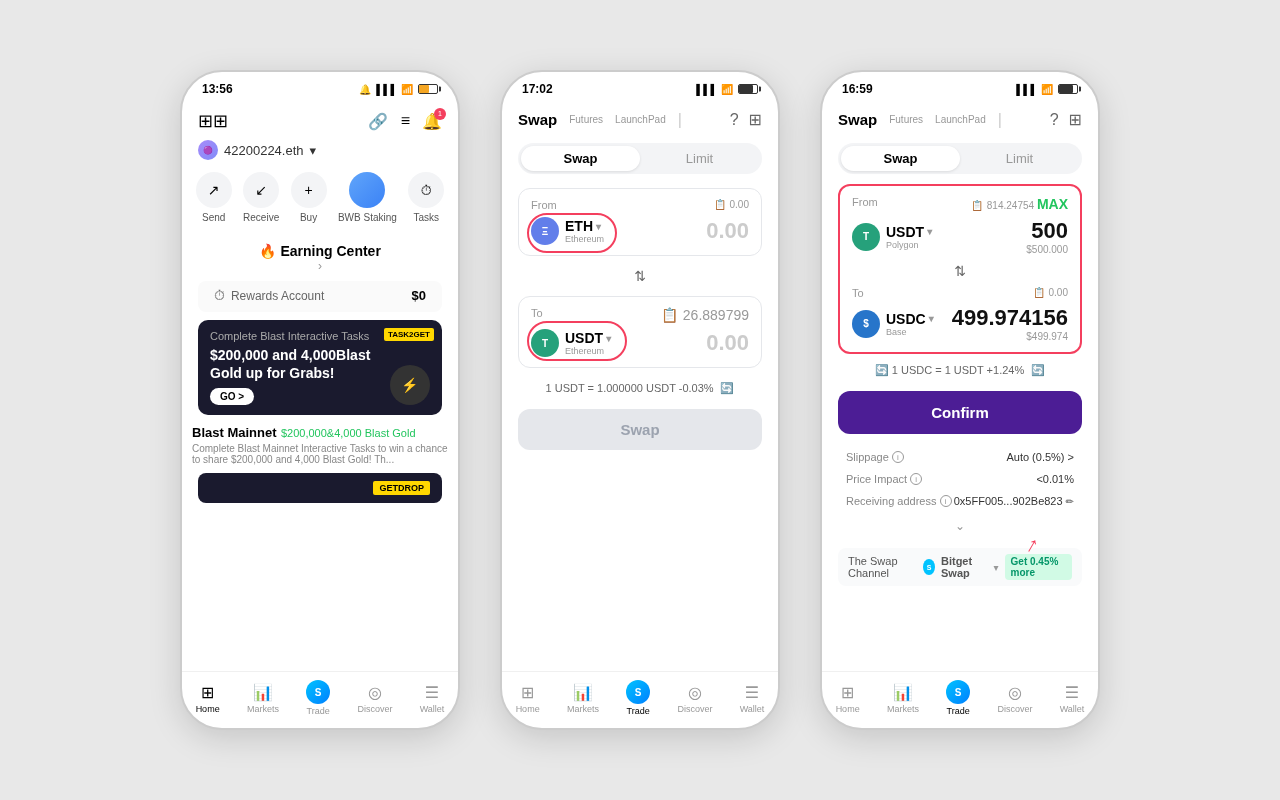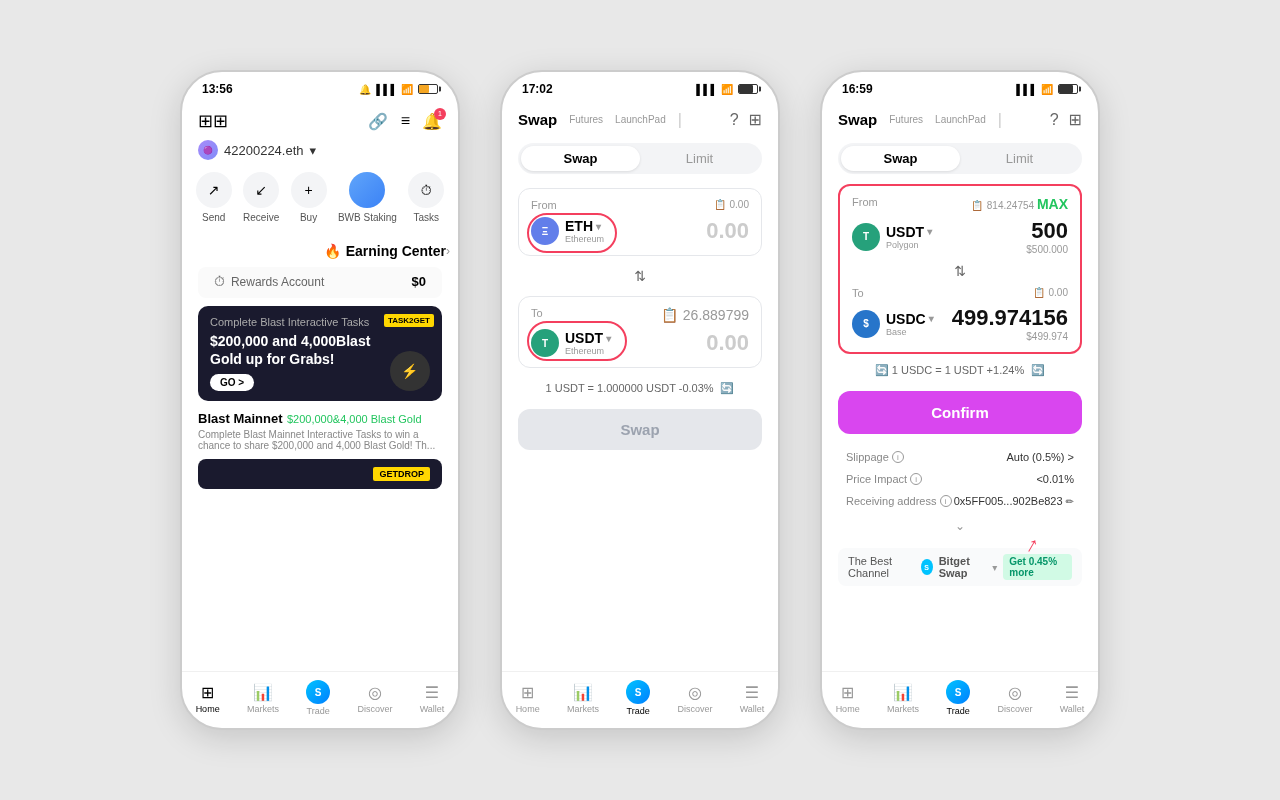--- a/index.html
+++ b/index.html
@@ -149,23 +149,24 @@
       font-size: 14px;
     }
 
     .action-label {
       font-size: 10px;
       color: #555;
     }
 
     .earning-center {
       display: flex;
-      justify-content: flex-end;
-      align-items: center;
-      padding: 8px 8px;
+      justify-content: space-between;
+      align-items: center;
+      padding: 8px 19px;
+      flex-direction: column;
     }
 
     .earning-title {
       font-size: 14px;
       font-weight: 600;
       display: flex;
       align-items: center;
       gap: 4px;
     }
 
@@ -248,21 +249,21 @@
       border-radius: 50%;
       display: flex;
       align-items: center;
       justify-content: center;
       color: #ffd700;
       font-weight: 900;
       font-size: 14px;
     }
 
     .blast-mainnet {
-      padding: 8px 16px 4px;
+      padding: 8px 10px 4px;
     }
 
     .blast-mainnet-title {
       font-size: 13px;
       font-weight: 600;
       margin-bottom: 2px;
     }
 
     .blast-mainnet-amount {
       color: #22c55e;
@@ -477,21 +478,21 @@
       border-radius: 12px;
       padding: 12px;
       text-align: center;
       font-size: 15px;
       font-weight: 600;
       color: #9ca3af;
     }
 
     .confirm-button {
       margin: 8px 16px;
-      background: #d946ef;
+      background: #4c1d95;
       border-radius: 12px;
       padding: 13px;
       text-align: center;
       font-size: 15px;
       font-weight: 600;
       color: #fff;
       cursor: pointer;
     }
 
     .detail-rows {
@@ -934,21 +935,21 @@
         <span>0x5FF005...902Be823</span>
         <span style="font-size:10px;">✏</span>
       </div>
     </div>
     <div style="text-align:center;padding:4px 0;">
       <span style="color:#999;font-size:12px;">⌄</span>
     </div>
   </div>
 
   <div class="best-channel">
-    <span>The Best Channel</span>
+    <span>The Swap Channel</span>
     <div class="bitget-logo">S</div>
     <span style="font-weight:600;">Bitget Swap</span>
     <span style="font-size:10px;color:#999;">▾</span>
     <span class="more-badge">Get 0.45% more</span>
   </div>
 
   <div class="bottom-nav" style="margin-top:auto;">
     <div class="nav-item">
       <span class="nav-icon">⊞</span>
       <span class="nav-item-label">Home</span>

